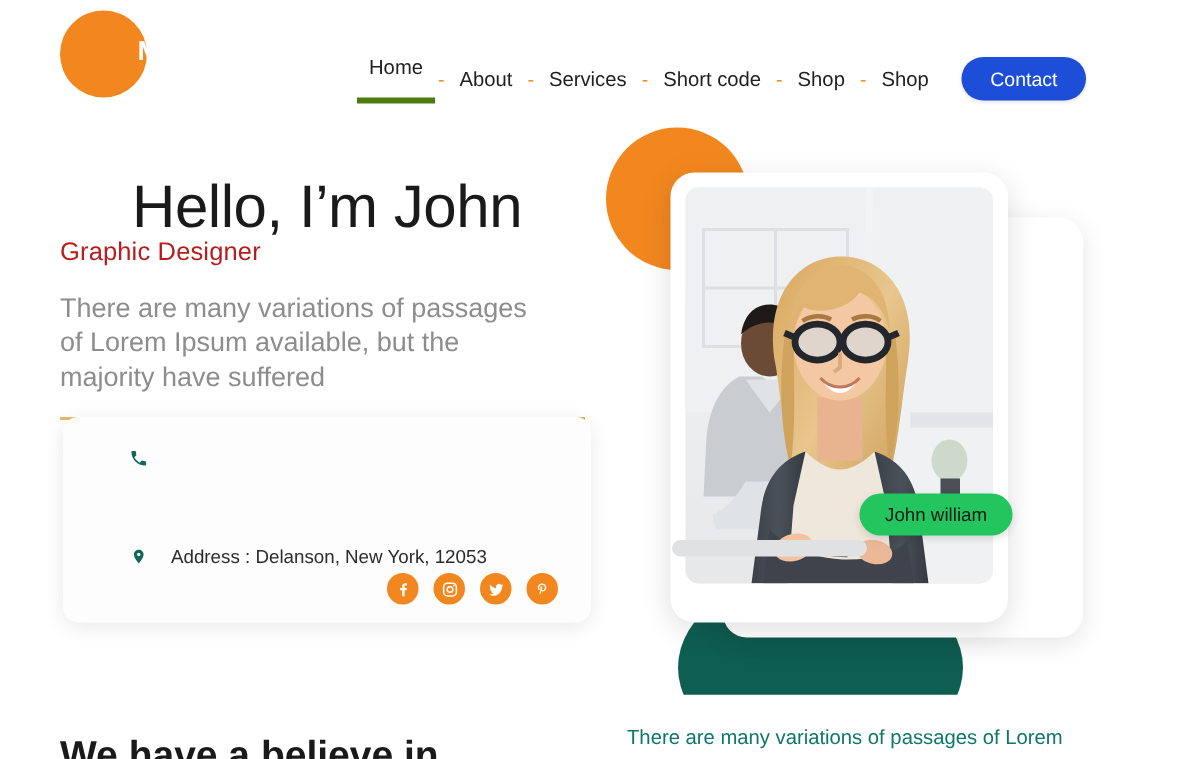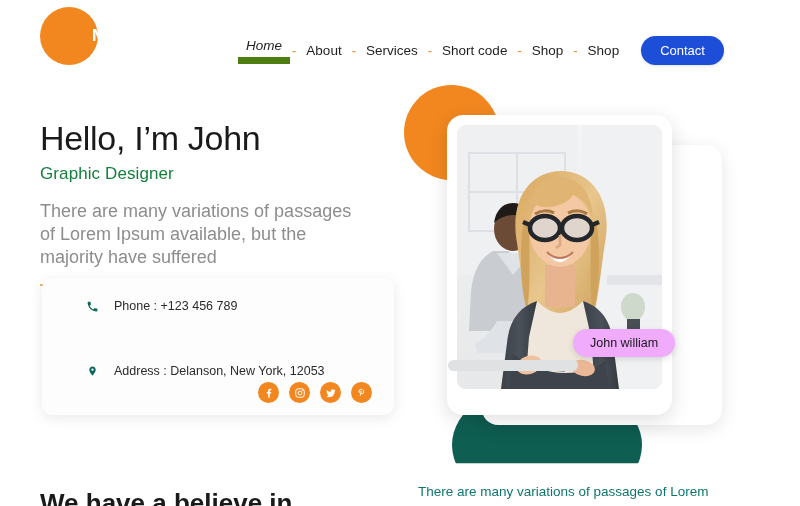--- a/index.html
+++ b/index.html
@@ -30,41 +30,41 @@
 
   #nav {
     position:absolute; left:238px; top:36px;
     display:flex; align-items:center; gap:0px;
   }
   .nav-link {
     font-size:13.5px; color:#1f1f1f; white-space:nowrap;
     padding:0 8px; cursor:pointer; line-height:17px;
   }
   .nav-link.active {
-    border-bottom:7px solid #4d7c0f; padding-bottom:3px;font-style:italic;
+    border-bottom:4px solid #4d7c0f; padding-bottom:12px;
   }
   .nav-dash {
     color:#F2871F; font-size:13px; padding:0 2px; user-select:none;
   }
   #contact-btn {
     margin-left:14px;
     background:#1d4ed8; color:#ffffff;
     font-size:13px; border:none; border-radius:16px;
     padding:7px 19px; cursor:pointer; white-space:nowrap;
     box-shadow:0 1px 3px rgba(0,0,0,.12);
   }
 
   
   #hero-left { position:absolute; left:40px; top:118px; width:400px; z-index:20; }
   #hero-title {
-    font-size:34px; color:#1a1a1a; font-weight:normal;
-    letter-spacing:-.3px; line-height:40px;
+    font-size:40px; color:#1a1a1a; font-weight:normal;
+    letter-spacing:-.3px; line-height:40px;margin-left:48px;
   }
   #hero-sub {
-    margin-top:6px; font-size:17px; color:#15803d; letter-spacing:.1px;
+    font-size:17px; color:#b91c1c; letter-spacing:.1px;
   }
   #hero-desc {
     margin-top:16px; font-size:18px; color:#8d8d8d;
     line-height:23px; width:330px;
   }
   #hero-rule {
     margin-top:15px; width:350px; height:2px;
     background:linear-gradient(90deg,#E8B96A,#E0AE5B);
   }
 
@@ -132,21 +132,21 @@
     width:205px; height:264px; border-radius:9px;
     overflow:hidden; background:#e9ecef;
   }
   #grey-bar {
     position:absolute; left:58px; top:290px;
     width:130px; height:11px; border-radius:6px;
     background:#dfe1e3; z-index:4;
   }
   #name-badge {
     position:absolute; left:183px; top:259px;
-    background:#f0abfc; color:#1a1a1a;
+    background:#22c55e; color:#1a1a1a;
     font-size:12.5px; padding:7px 17px; border-radius:15px;
     white-space:nowrap; z-index:6; cursor:pointer;
     box-shadow:0 2px 6px rgba(0,0,0,.13);
   }
 
   
   #next-heading {
     position:absolute; left:40px; top:488px;
     font-size:26px; color:#1a1a1a; white-space:nowrap;
   }
@@ -190,21 +190,20 @@
 </div>
 
 <div id="contact-card">
 
   <div class="contact-row" id="row-phone">
     <span class="c-ico">
       <svg width="13" height="13" viewBox="0 0 24 24" fill="#11655A">
           <path d="M6.6 10.8c1.4 2.8 3.8 5.1 6.6 6.6l2.2-2.2c.3-.3.7-.4 1-.2 1.1.4 2.4.6 3.6.6.6 0 1 .4 1 1V20c0 .6-.4 1-1 1C10.6 21 3 13.4 3 4c0-.6.4-1 1-1h3.5c.6 0 1 .4 1 1 0 1.3.2 2.5.6 3.6.1.3 0 .7-.2 1l-2.3 2.2z"></path>
         </svg>
     </span>
-    <span class="c-txt">Phone : +123 456 789</span>
   </div>
 
 
   <div class="contact-row" id="row-addr">
     <span class="c-ico">
       <svg width="11" height="14" viewBox="0 0 24 24" fill="#11655A">
           <path d="M12 2C8.1 2 5 5.1 5 9c0 5.2 7 13 7 13s7-7.8 7-13c0-3.9-3.1-7-7-7zm0 9.5A2.5 2.5 0 1 1 12 6.5a2.5 2.5 0 0 1 0 5z"></path>
         </svg>
     </span>
     <span class="c-txt">Address : Delanson, New York, 12053</span>

